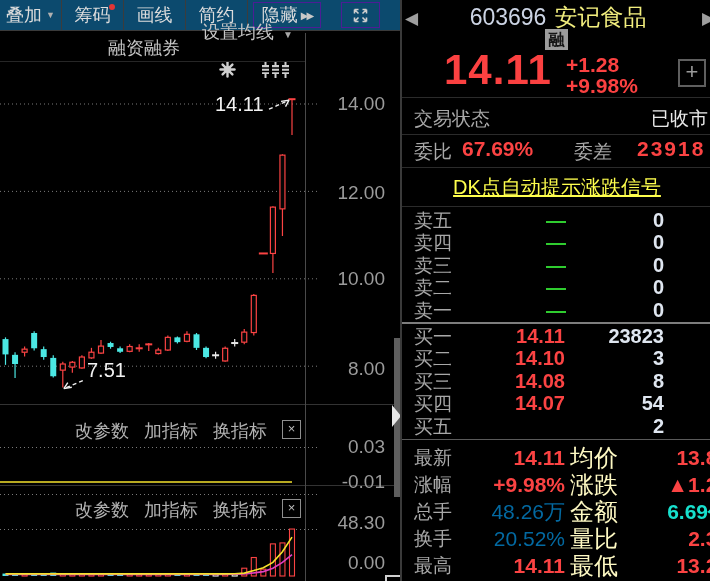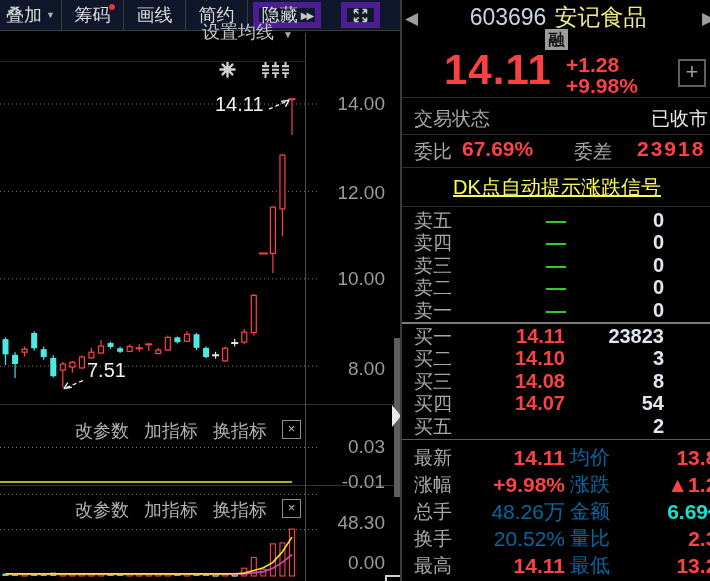--- a/index.html
+++ b/index.html
@@ -2,26 +2,26 @@
 <html><head>
 <meta charset="utf-8">
 <style>
   html,body{margin:0;padding:0;background:#000;}
   #app{
     position:relative;width:710px;height:581px;background:#000;overflow:hidden;
     font-family:"Liberation Sans","DejaVu Sans",sans-serif;
     -webkit-font-smoothing:antialiased;color:#ddd;
   }
   
-  .toolbar{position:absolute;left:0;top:0;width:400px;height:30px;display:flex;align-items:center;border-bottom:1px solid #3a3a3a;background:#0f172a;}
+  .toolbar{position:absolute;left:0;top:0;width:400px;height:30px;display:flex;align-items:center;border-bottom:1px solid #3a3a3a;background:#0c4a6e;}
   .tb-btn{position:relative;width:62px;height:30px;display:flex;align-items:center;justify-content:center;font-size:18px;color:#dcdcdc;cursor:pointer;border-right:1px solid #3c3c3c;box-sizing:border-box;}
   .tb-caret{font-size:9px;color:#b0b0b0;margin-left:4px;}
   .red-dot{position:absolute;top:4px;right:8px;width:6px;height:6px;border-radius:50%;background:#e23535;}
   .tb-spacer{flex:1;}
-  .tb-box{height:26px;display:flex;align-items:center;justify-content:center;border:6px solid #4c1d95;box-sizing:border-box;margin-right:20px;color:#dcdcdc;font-size:18px;cursor:pointer;}
+  .tb-box{height:26px;display:flex;align-items:center;justify-content:center;border:1px solid #4c1d95;box-sizing:border-box;margin-right:20px;color:#dcdcdc;font-size:18px;cursor:pointer;}
   .hide-arrows{font-size:10px;color:#c8c8c8;margin-left:3px;letter-spacing:-2px;}
   
   .chart-link{position:absolute;font-size:18px;color:#c6c6c6;cursor:pointer;}
   .hdr-caret{font-size:10px;color:#a8a8a8;margin-left:4px;}
   .chart-icon{position:absolute;cursor:pointer;}
   
   .ylab{position:absolute;left:312px;width:73px;text-align:right;font-size:19px;color:#9b9b9b;line-height:20px;}
   
   .pbtns{position:absolute;left:75px;display:flex;gap:15px;font-size:18px;color:#b2b2b2;}
   .pbtn{cursor:pointer;}
@@ -52,21 +52,21 @@
   .q-white{color:#0369a1;font-weight:normal;}
   .dk-link{position:absolute;left:0;top:174px;width:310px;text-align:center;font-size:20px;color:#ffff4d;text-decoration:underline;cursor:pointer;}
   .ob-row{position:absolute;left:0;width:310px;height:23px;line-height:23px;cursor:pointer;}
   .ob-label{position:absolute;left:12px;font-size:19px;color:#a8a8a8;}
   .ob-price{position:absolute;left:43px;width:120px;text-align:right;font-size:20px;}
   .ob-dash{color:#2fcc2f;font-weight:900;letter-spacing:-1px;}
   .ob-vol{position:absolute;left:152px;width:110px;text-align:right;font-size:20px;font-weight:bold;color:#dfe6f0;}
   .st-row{position:absolute;left:0;width:330px;height:27px;line-height:27px;}
   .st-l1{position:absolute;left:12px;font-size:19px;color:#a8a8a8;}
   .st-v1{position:absolute;left:43px;width:120px;text-align:right;font-size:21px;}
-  .st-l2{position:absolute;left:168px;font-size:20px;color:#0369a1;}
+  .st-l2{position:absolute;left:168px;font-size:24px;color:#fef9c3;}
   .st-v2{position:absolute;left:207px;width:120px;text-align:right;font-size:21px;}
 </style>
 </head>
 <body>
 
 <div id="app">
 
   <div class="toolbar">
     <div class="tb-btn">
       <span>叠加</span>
@@ -92,20 +92,23 @@
         <g stroke="#cfcfcf" stroke-width="1.6" fill="none">
           <path d="M6.5 6.5 L2.5 2.5 M2.5 2.5 h4 M2.5 2.5 v4"></path>
           <path d="M10.5 6.5 L14.5 2.5 M14.5 2.5 h-4 M14.5 2.5 v4"></path>
           <path d="M6.5 10.5 L2.5 14.5 M2.5 14.5 h4 M2.5 14.5 v-4"></path>
           <path d="M10.5 10.5 L14.5 14.5 M14.5 14.5 h-4 M14.5 14.5 v-4"></path>
         </g>
       </svg>
     </div>
   </div>
 
+  <div class="chart-link" style="left:108px;top:36px;">
+    <span>融资融券</span>
+  </div>
   <div class="chart-link" style="left:202px;top:20px;">
     <span>设置均线</span>
     <span class="hdr-caret">▼</span>
   </div>
 
   <div class="chart-icon" style="left:219px;top:61px;">
     <svg width="17" height="17" viewBox="0 0 17 17">
       <g stroke="#cfcfcf" stroke-width="2.4" stroke-linecap="round">
         <line x1="8.5" y1="1.5" x2="8.5" y2="15.5"></line>
           <line x1="1.5" y1="8.5" x2="15.5" y2="8.5"></line>

